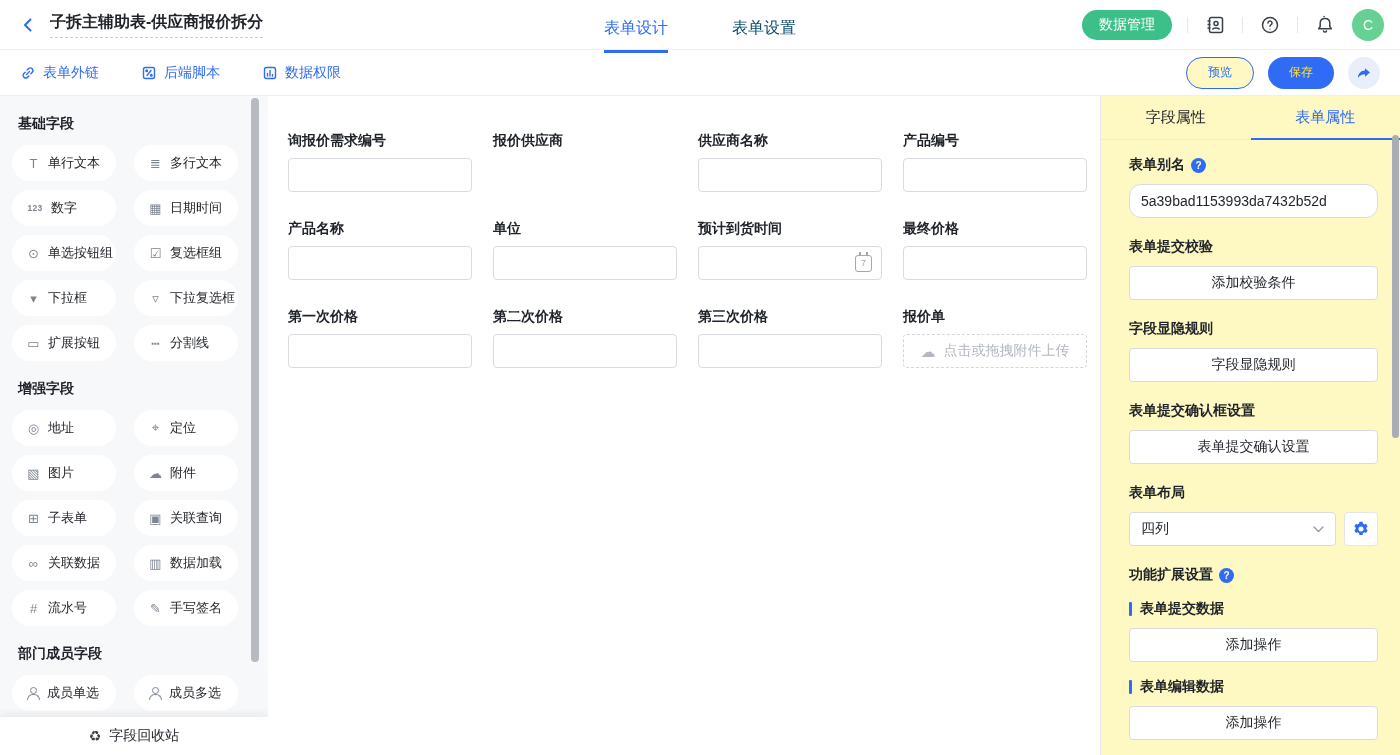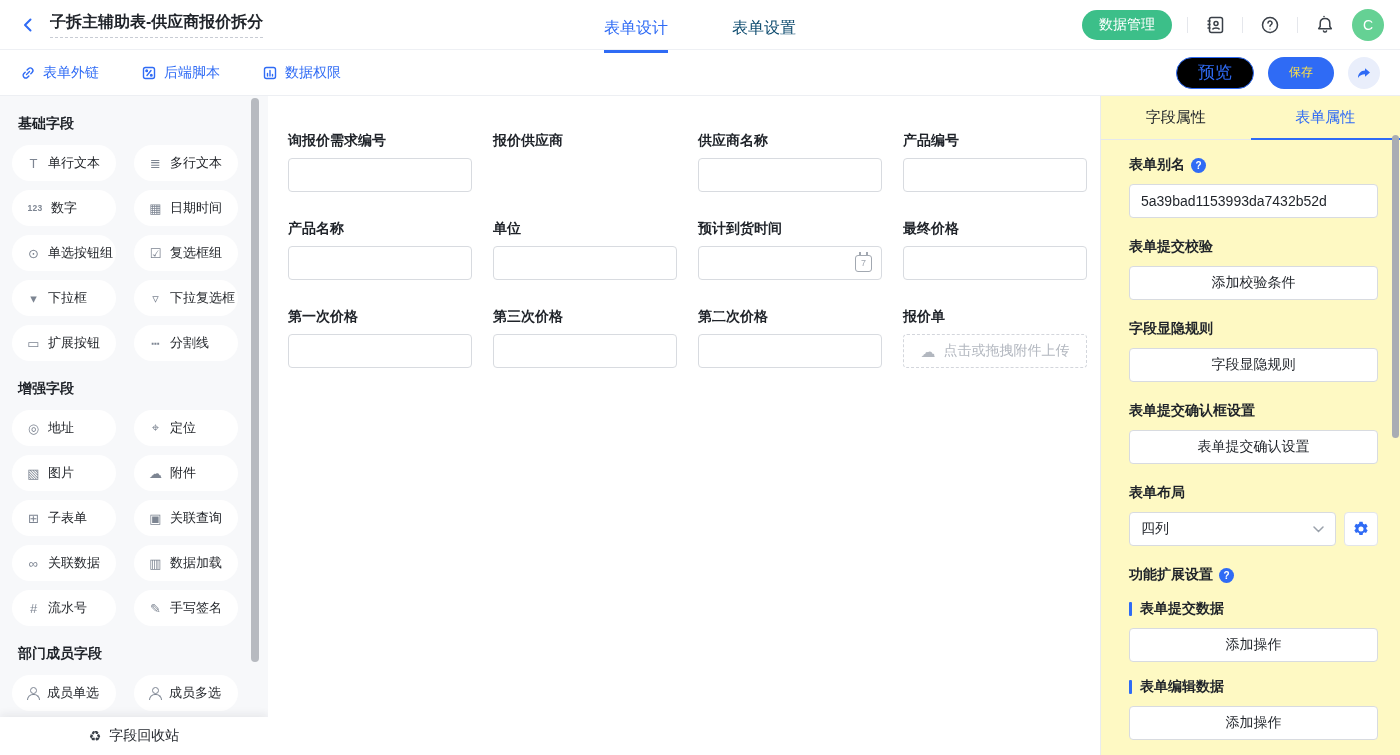--- a/index.html
+++ b/index.html
@@ -16,21 +16,21 @@
   .top-right{margin-left:auto;display:flex;align-items:center;gap:15px}
   .pill-green{height:30px;padding:0 17px;border-radius:15px;background:#3cbf89;color:#fff;font-size:14px;border:none;display:flex;align-items:center;cursor:pointer}
   .vdiv{width:1px;height:16px;background:#e5e7ec}
   .icon-btn{width:24px;height:24px;display:flex;align-items:center;justify-content:center;cursor:pointer}
   .avatar{width:32px;height:32px;border-radius:50%;background:#65d194;color:#fff;font-size:14px;display:flex;align-items:center;justify-content:center;cursor:pointer}
 
   
   .subbar{height:46px;display:flex;align-items:center;padding:0 20px;border-bottom:1px solid #edeff3;background:#fff}
   .sub-link{display:flex;align-items:center;gap:7px;color:#2f6bf5;font-size:14px;margin-right:42px;cursor:pointer}
   .subbar-right{margin-left:auto;display:flex;align-items:center;gap:14px}
-  .btn-outline{height:32px;padding:0 21px;border-radius:16px;border:1px solid #2f6bf5;color:#2f6bf5;background:#000000;font-size:17px;cursor:pointer}
+  .btn-outline{height:32px;padding:0 21px;border-radius:16px;border:1px solid #2f6bf5;color:#2f6bf5;background:#fef9c3;font-size:12px;cursor:pointer}
   .btn-primary{height:32px;padding:0 21px;border-radius:16px;border:none;background:#2f6bf5;color:#fde047;font-size:12px;cursor:pointer}
   .btn-share{width:32px;height:32px;border-radius:50%;background:#e9eefb;border:none;display:flex;align-items:center;justify-content:center;cursor:pointer}
 
   
   .page-body{display:flex;height:659px}
 
   
   .sidebar{width:268px;background:#f7f8fa;position:relative;flex-shrink:0;overflow:hidden}
   .sidebar-inner{padding:19px 28px 0 12px}
   .side-title{font-size:14px;font-weight:700;margin:0 0 12px 6px}
@@ -59,21 +59,21 @@
 
   
   .panel{width:300px;background:#fef9c3;border-left:1px solid #e9ebf0;position:relative;flex-shrink:0;overflow:hidden}
   .panel-tabs{height:44px;display:flex;border-bottom:1px solid #e5e8ed}
   .panel-tab{flex:1;display:flex;align-items:center;justify-content:center;font-size:15px;color:#1f2329;border-bottom:2px solid transparent;cursor:pointer;margin-bottom:-1px}
   .panel-tab.active{color:#2f6bf5;border-bottom-color:#2f6bf5}
   .panel-body{padding:16px 22px 0 28px}
   .p-label{font-size:14px;font-weight:700;margin:20px 0 10px;display:flex;align-items:center;gap:6px}
   .p-label.first{margin-top:0}
   .help-dot{width:15px;height:15px;border-radius:50%;background:#2f6bf5;color:#fff;font-size:10px;font-weight:700;display:inline-flex;align-items:center;justify-content:center;cursor:pointer}
-  .p-input{width:100%;height:34px;border:1px solid #d8dbe0;border-radius:4px;background:#fff;padding:0 11px;font-size:14px;color:#1f2329}
+  .p-input{width:100%;height:34px;border:1px solid #d8dbe0;border-radius:12px;background:#fff;padding:0 11px;font-size:14px;color:#1f2329}
   .p-btn{display:block;width:100%;height:34px;border:1px solid #d8dbe0;border-radius:4px;background:#fff;font-size:14px;color:#1f2329;cursor:pointer}
   .layout-row{display:flex;gap:8px}
   .p-select{flex:1;height:34px;border:1px solid #d8dbe0;border-radius:4px;background:#fff;display:flex;align-items:center;justify-content:space-between;padding:0 11px;font-size:14px;cursor:pointer}
   .gear-btn{width:34px;height:34px;border:1px solid #e2e5ea;border-radius:4px;background:#fff;display:flex;align-items:center;justify-content:center;cursor:pointer;flex-shrink:0}
   .sub-head{font-size:14px;font-weight:700;margin:16px 0 10px;display:flex;align-items:center}
   .sub-head::before{content:"";width:3px;height:14px;background:#2f6bf5;margin-right:8px;border-radius:1px}
   .p-thumb{position:absolute;top:39px;right:1px;width:7px;height:303px;background:#a9adb4;border-radius:3.5px;cursor:pointer}
 </style>
 </head>
 <body>
@@ -304,25 +304,25 @@
         </div>
         <div class="fld">
           <div class="fld-label">最终价格</div>
           <div class="fld-box"></div>
         </div>
         <div class="fld">
           <div class="fld-label">第一次价格</div>
           <div class="fld-box"></div>
         </div>
         <div class="fld">
+          <div class="fld-label">第二次价格</div>
+          <div class="fld-box"></div>
+        </div>
+        <div class="fld">
           <div class="fld-label">第三次价格</div>
-          <div class="fld-box"></div>
-        </div>
-        <div class="fld">
-          <div class="fld-label">第二次价格</div>
           <div class="fld-box"></div>
         </div>
         <div class="fld">
           <div class="fld-label">报价单</div>
           <div class="fld-dashed">
             <span class="up-cloud">☁</span>
             <span>点击或拖拽附件上传</span>
           </div>
         </div>
       </div>

